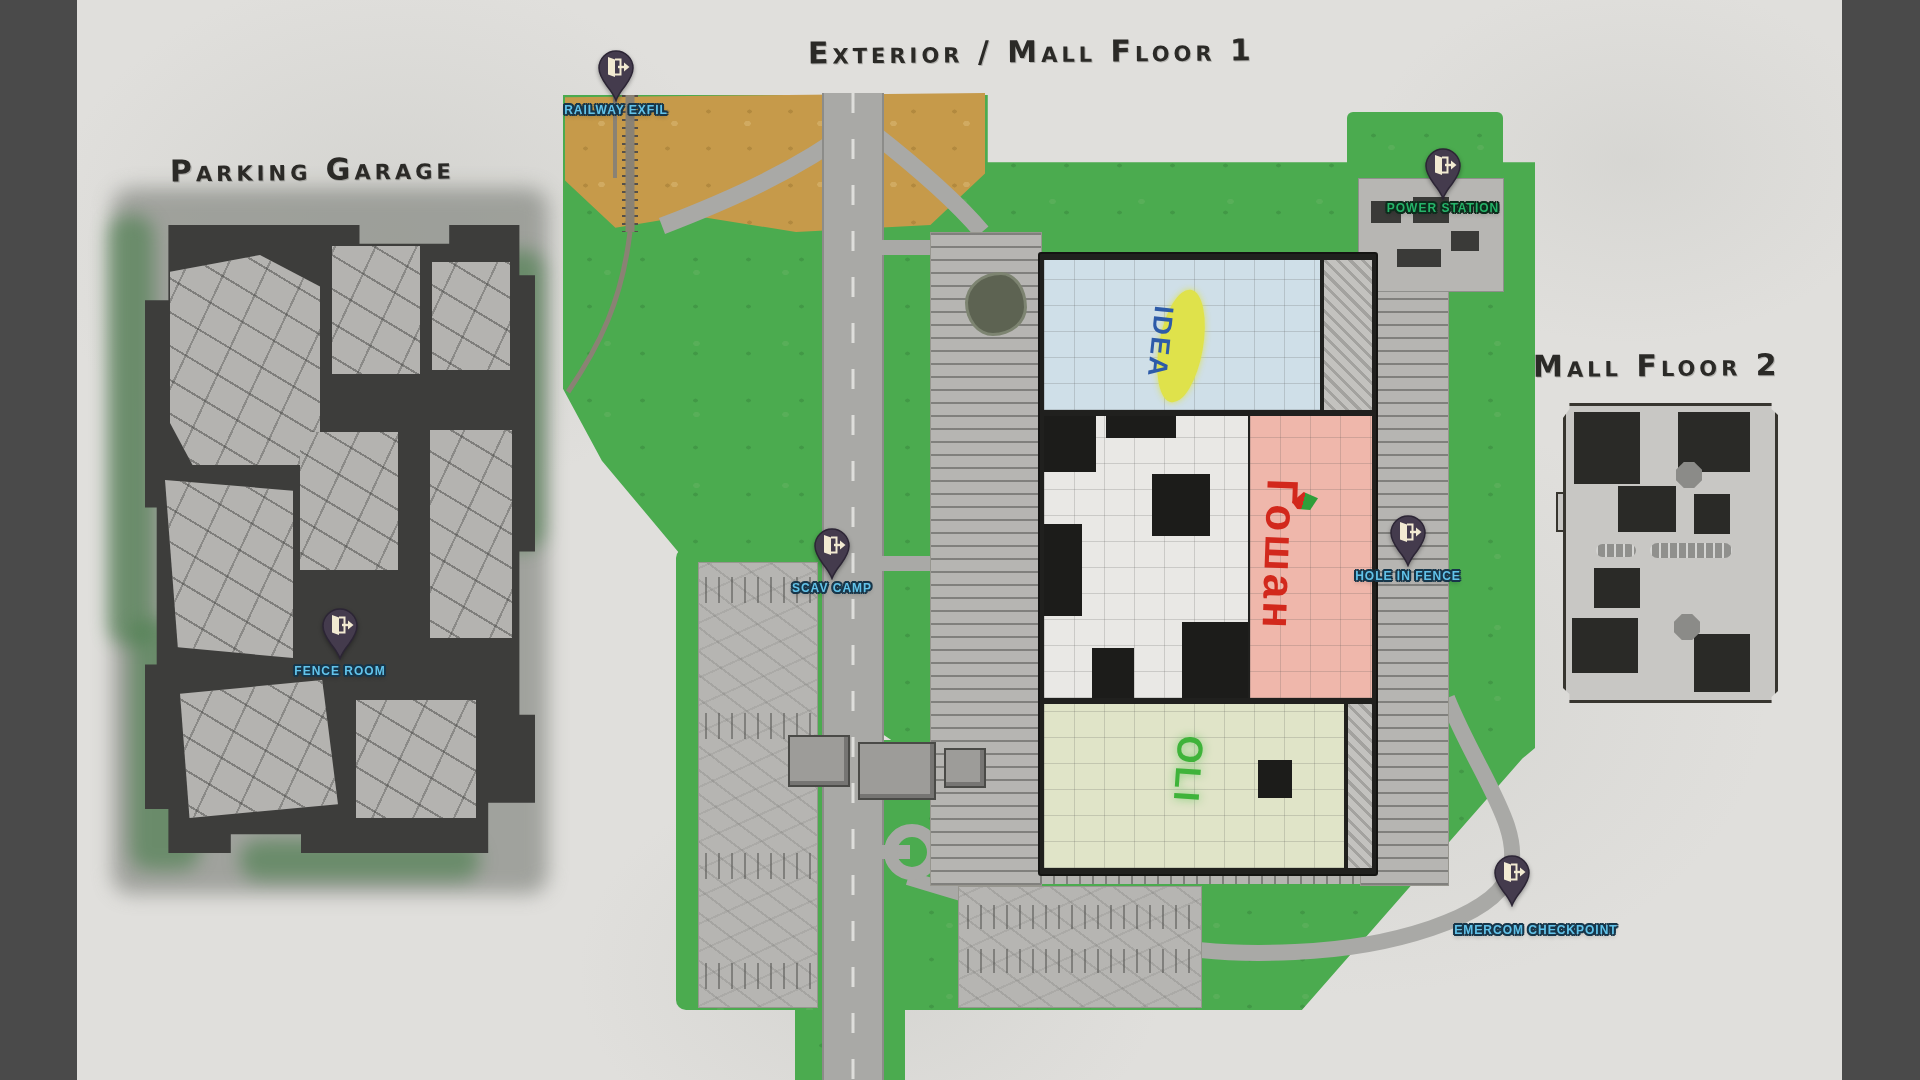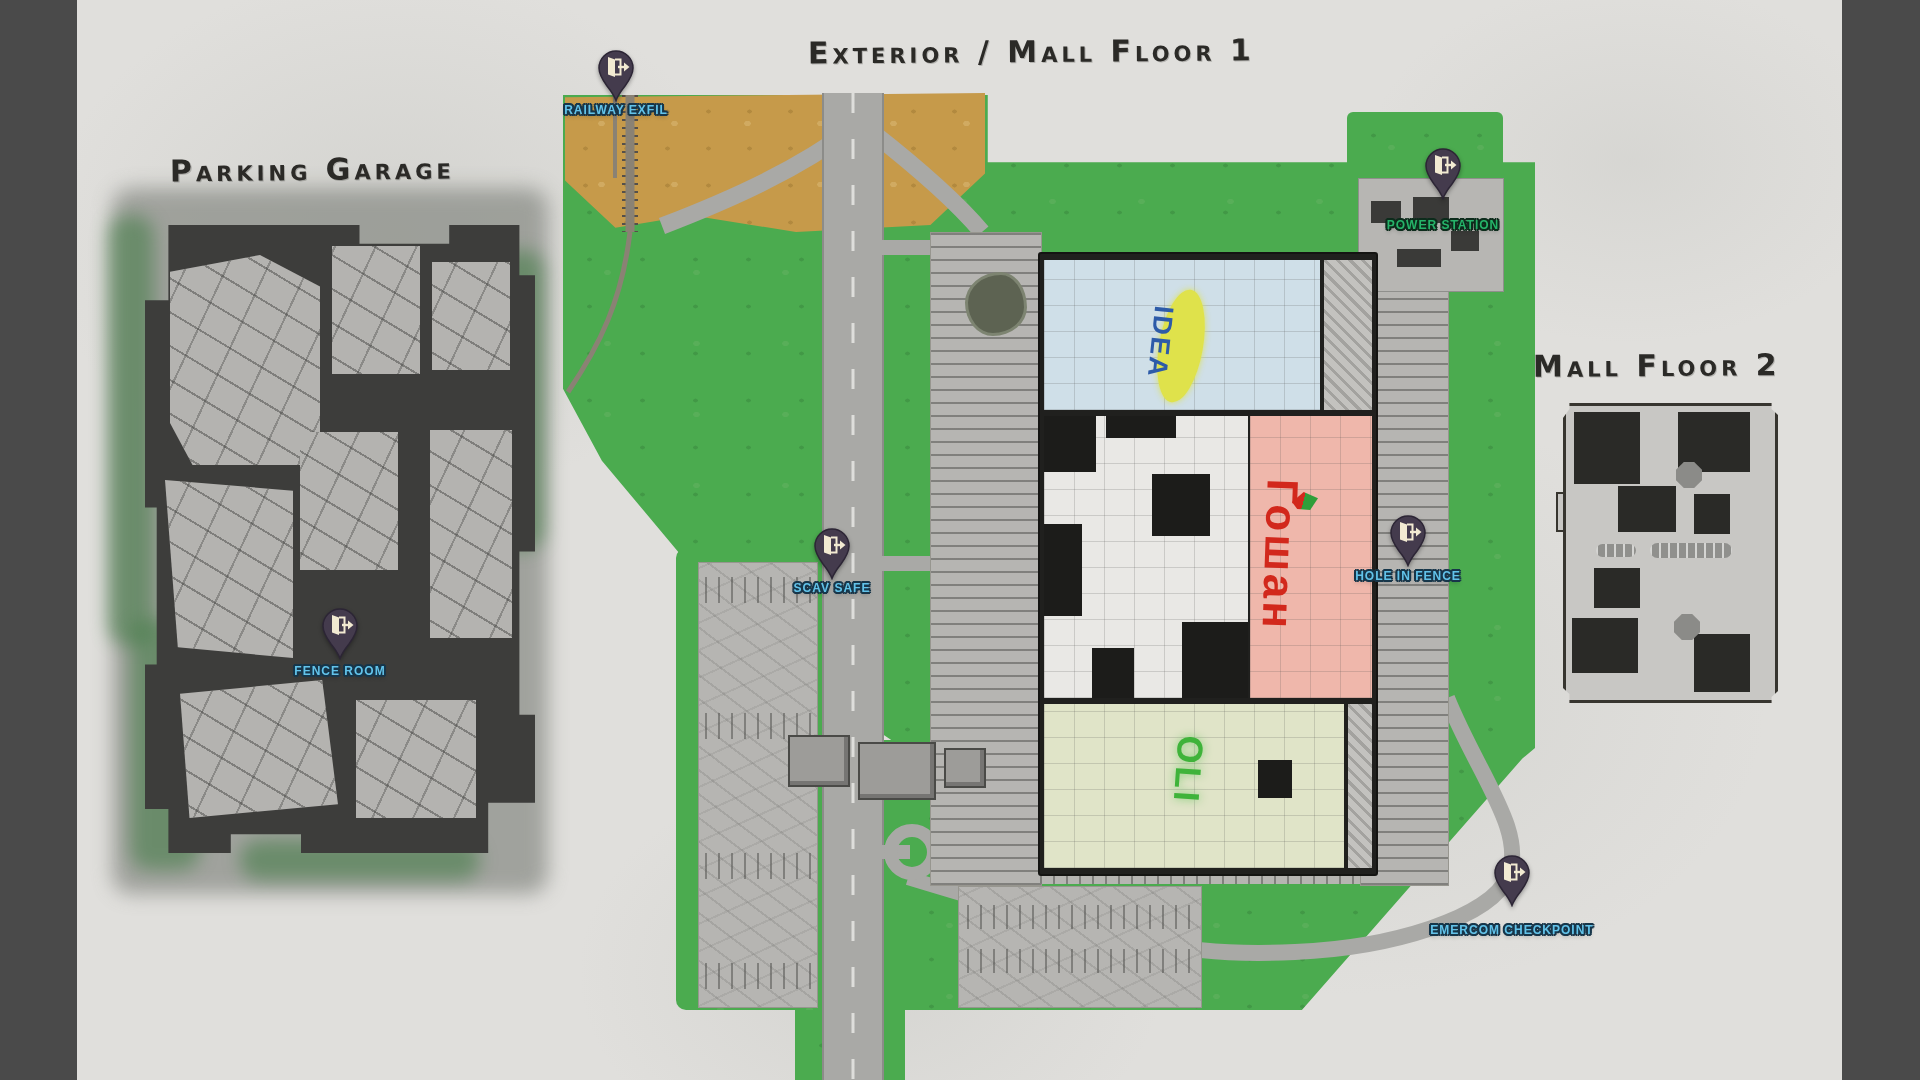--- a/index.html
+++ b/index.html
@@ -211,32 +211,32 @@
   </div>
 
   <div class="marker" style="left:1443px;top:198px;">
     <svg class="pin" width="36" height="52" viewBox="0 0 36 52">
       <path d="M18,1 C8.6,1 1,8.6 1,18 C1,24 5,30.5 9,36 C13,41 16.5,46.5 18,50.5 C19.5,46.5 23,41 27,36 C31,30.5 35,24 35,18 C35,8.6 27.4,1 18,1 Z" fill="#443b4d" stroke="#2c2535" stroke-width="1.5"></path>
       <polygon points="10,7 17,9.5 17,27 10,24.5" fill="#f2ead2"></polygon>
       <path d="M17,9.5 h5.5 v15 H17" fill="none" stroke="#f2ead2" stroke-width="2"></path>
       <line x1="20" y1="17" x2="27" y2="17" stroke="#f2ead2" stroke-width="2.4"></line>
       <polygon points="26,12.5 31.5,17 26,21.5" fill="#f2ead2"></polygon>
     </svg>
-    <div class="marker-label green" style="top:20px;">POWER STATION</div>
+    <div class="marker-label green" style="top:3px;">POWER STATION</div>
   </div>
 
   <div class="marker" style="left:832px;top:578px;">
     <svg class="pin" width="36" height="52" viewBox="0 0 36 52">
       <path d="M18,1 C8.6,1 1,8.6 1,18 C1,24 5,30.5 9,36 C13,41 16.5,46.5 18,50.5 C19.5,46.5 23,41 27,36 C31,30.5 35,24 35,18 C35,8.6 27.4,1 18,1 Z" fill="#443b4d" stroke="#2c2535" stroke-width="1.5"></path>
       <polygon points="10,7 17,9.5 17,27 10,24.5" fill="#f2ead2"></polygon>
       <path d="M17,9.5 h5.5 v15 H17" fill="none" stroke="#f2ead2" stroke-width="2"></path>
       <line x1="20" y1="17" x2="27" y2="17" stroke="#f2ead2" stroke-width="2.4"></line>
       <polygon points="26,12.5 31.5,17 26,21.5" fill="#f2ead2"></polygon>
     </svg>
-    <div class="marker-label" style="top:3px;">SCAV SAFE</div>
+    <div class="marker-label" style="top:3px;">SCAV CAMP</div>
   </div>
 
   <div class="marker" style="left:1408px;top:565px;">
     <svg class="pin" width="36" height="52" viewBox="0 0 36 52">
       <path d="M18,1 C8.6,1 1,8.6 1,18 C1,24 5,30.5 9,36 C13,41 16.5,46.5 18,50.5 C19.5,46.5 23,41 27,36 C31,30.5 35,24 35,18 C35,8.6 27.4,1 18,1 Z" fill="#443b4d" stroke="#2c2535" stroke-width="1.5"></path>
       <polygon points="10,7 17,9.5 17,27 10,24.5" fill="#f2ead2"></polygon>
       <path d="M17,9.5 h5.5 v15 H17" fill="none" stroke="#f2ead2" stroke-width="2"></path>
       <line x1="20" y1="17" x2="27" y2="17" stroke="#f2ead2" stroke-width="2.4"></line>
       <polygon points="26,12.5 31.5,17 26,21.5" fill="#f2ead2"></polygon>
     </svg>
@@ -255,16 +255,16 @@
   </div>
 
   <div class="marker" style="left:1512px;top:905px;">
     <svg class="pin" width="36" height="52" viewBox="0 0 36 52">
       <path d="M18,1 C8.6,1 1,8.6 1,18 C1,24 5,30.5 9,36 C13,41 16.5,46.5 18,50.5 C19.5,46.5 23,41 27,36 C31,30.5 35,24 35,18 C35,8.6 27.4,1 18,1 Z" fill="#443b4d" stroke="#2c2535" stroke-width="1.5"></path>
       <polygon points="10,7 17,9.5 17,27 10,24.5" fill="#f2ead2"></polygon>
       <path d="M17,9.5 h5.5 v15 H17" fill="none" stroke="#f2ead2" stroke-width="2"></path>
       <line x1="20" y1="17" x2="27" y2="17" stroke="#f2ead2" stroke-width="2.4"></line>
       <polygon points="26,12.5 31.5,17 26,21.5" fill="#f2ead2"></polygon>
     </svg>
-    <div class="marker-label" style="top:18px;">EMERCOM CHECKPOINT</div>
+    <div class="marker-label" style="top:18px;margin-left:24px;">EMERCOM CHECKPOINT</div>
   </div>
 
 </div>
 
 </body></html>

